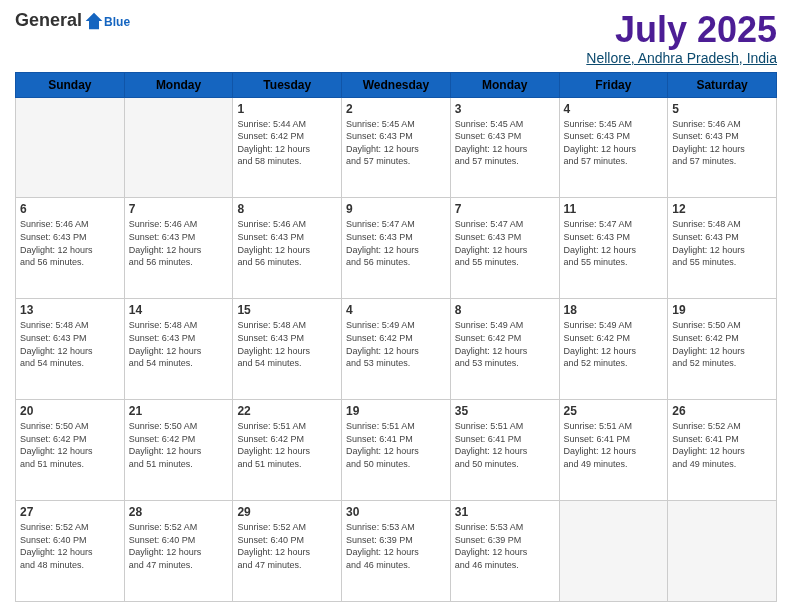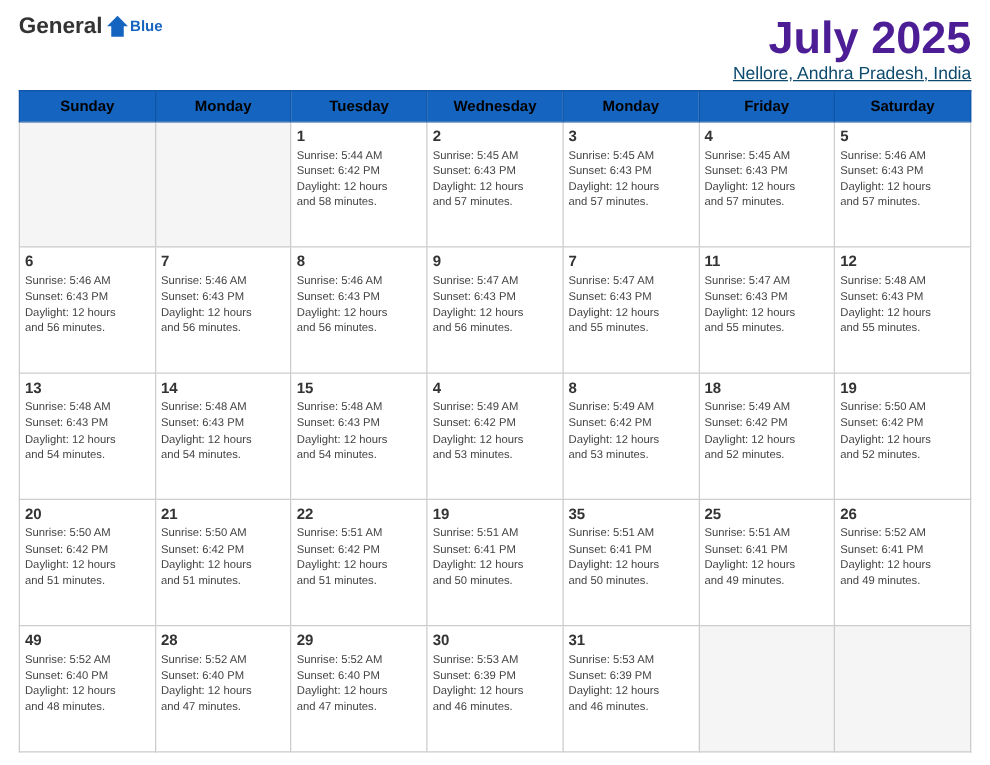--- a/index.html
+++ b/index.html
@@ -313,21 +313,21 @@
           <td>
             <span class="day-num">26</span>
             <div class="day-info" style="white-space: pre-line;">Sunrise: 5:52 AM
 Sunset: 6:41 PM
 Daylight: 12 hours
 and 49 minutes.</div>
           </td>
         </tr>
         <tr>
           <td>
-            <span class="day-num">49</span>
+            <span class="day-num">27</span>
             <div class="day-info" style="white-space: pre-line;">Sunrise: 5:52 AM
 Sunset: 6:40 PM
 Daylight: 12 hours
 and 48 minutes.</div>
           </td>
           <td>
             <span class="day-num">28</span>
             <div class="day-info" style="white-space: pre-line;">Sunrise: 5:52 AM
 Sunset: 6:40 PM
 Daylight: 12 hours

